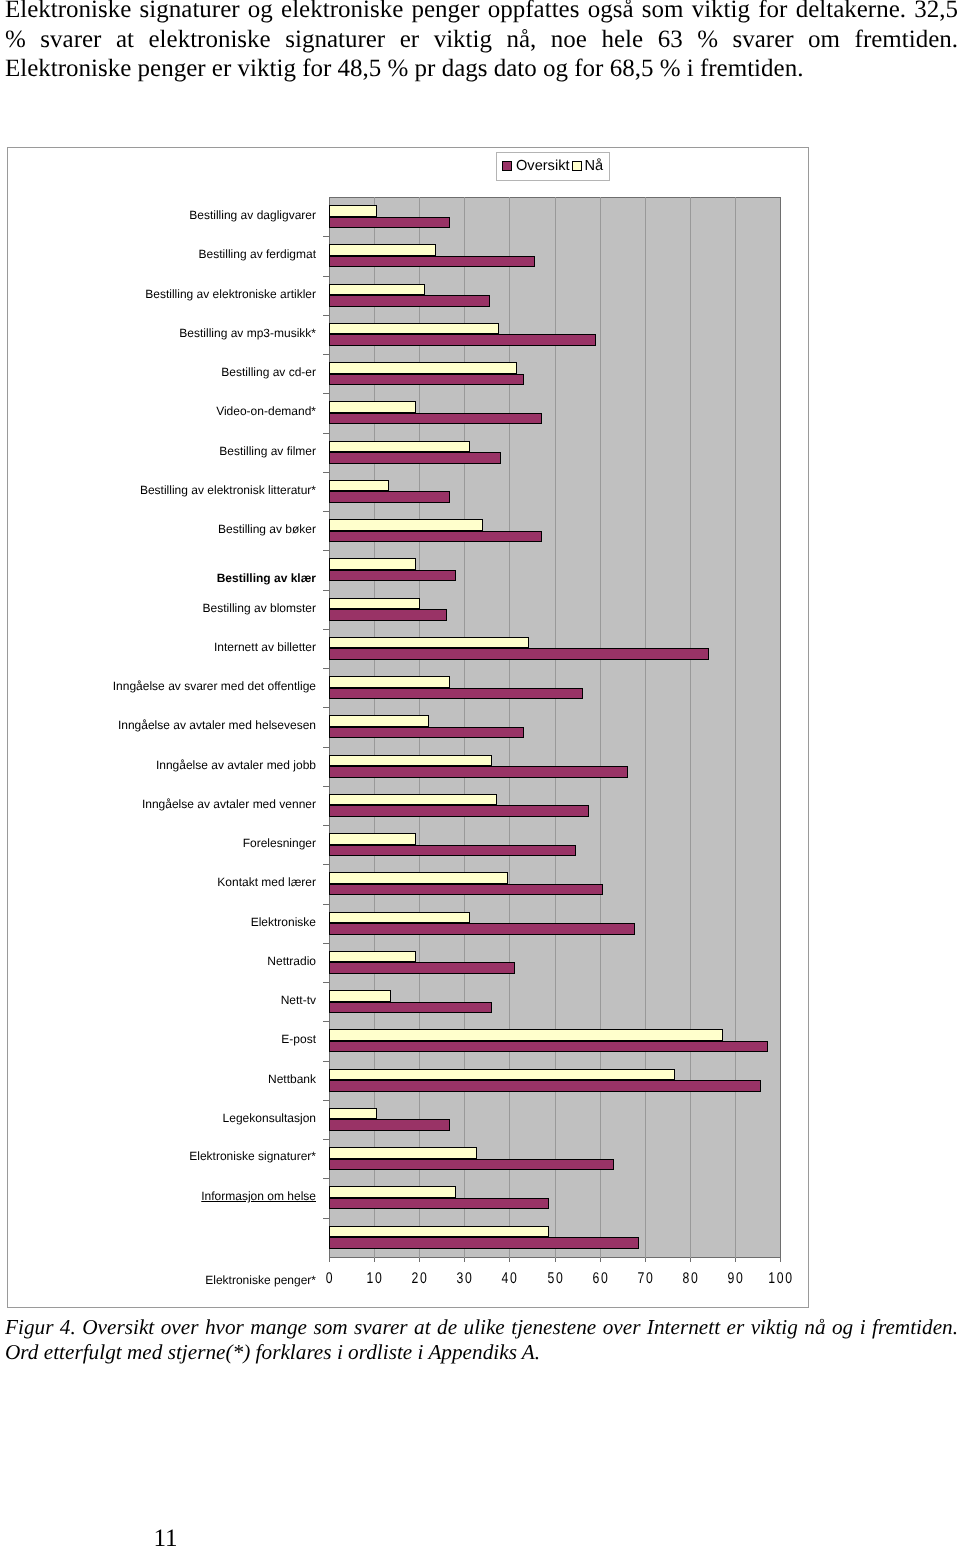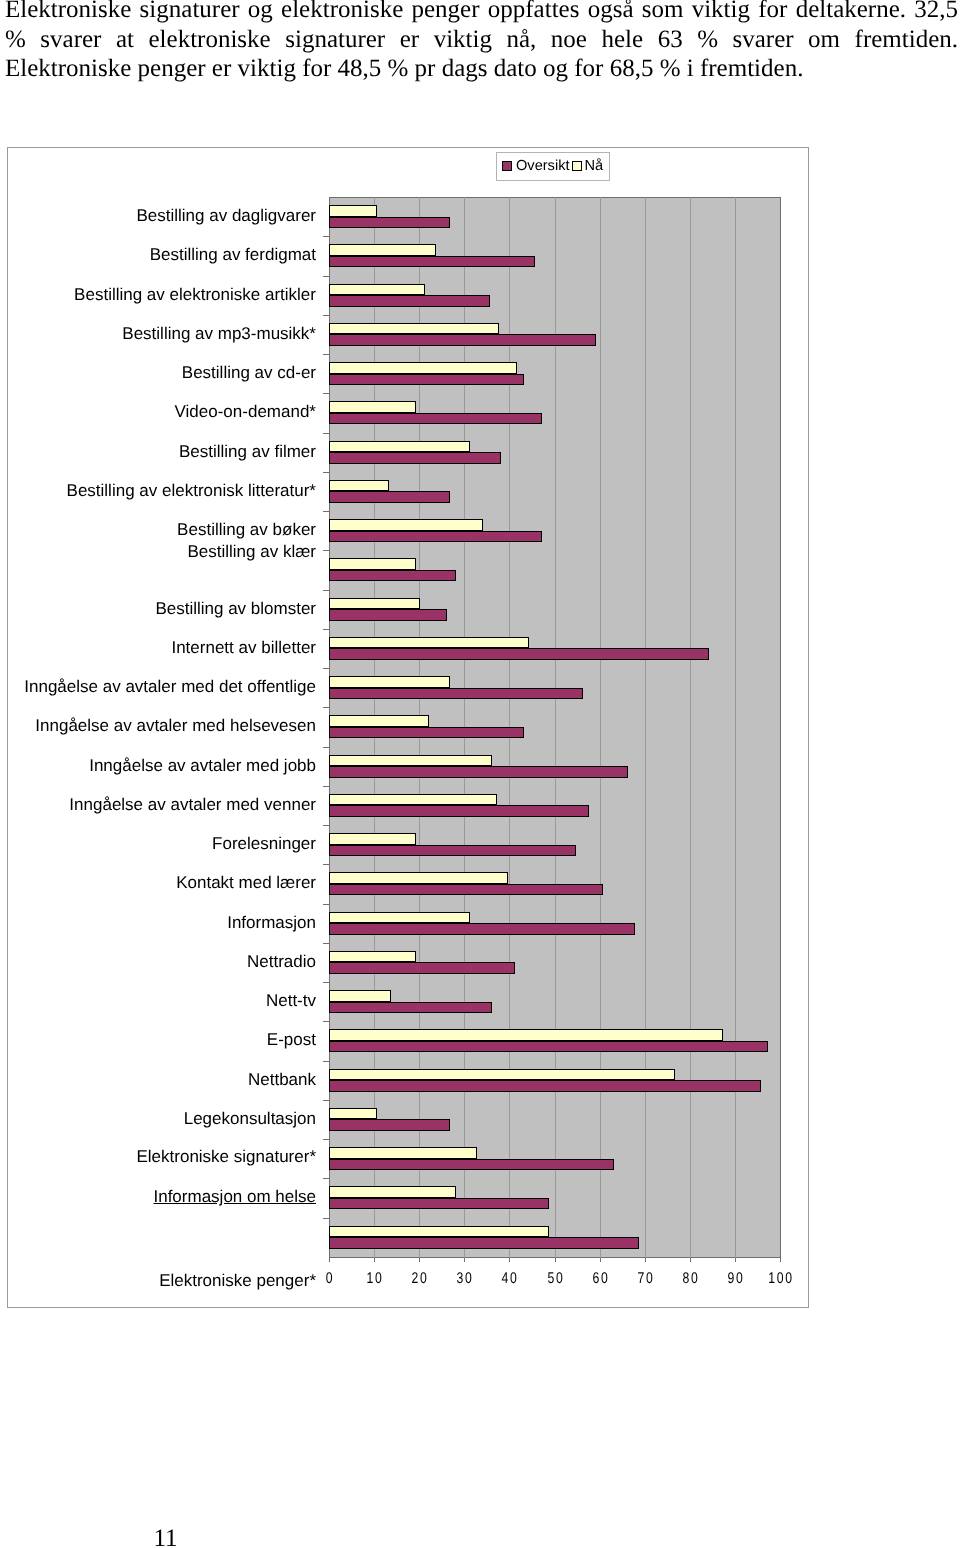--- a/index.html
+++ b/index.html
@@ -32,21 +32,21 @@
   
   #plot{position:absolute;left:329px;top:197px;width:452px;height:1061px;
     background:#c0c0c0;box-shadow:inset 0 0 0 1px #6e6e6e;}
   .vgrid{position:absolute;top:0;bottom:0;width:1px;background:#999999;}
 
   .bar{position:absolute;border:1px solid #000;box-sizing:border-box;}
   .bar.na{background:#ffffcc;}
   .bar.fremtid{background:#993366;}
 
   .catlabel{position:absolute;right:644px;text-align:right;white-space:nowrap;
-    font-family:"Liberation Sans",sans-serif;font-size:17px;color:#000;line-height:19px;}
+    font-family:"Liberation Sans",sans-serif;font-size:12px;color:#000;line-height:19px;}
 
   .tick{position:absolute;width:1px;height:4px;background:#6e6e6e;}
   .ytick{position:absolute;height:1px;width:6px;background:#6e6e6e;}
   .xlab{position:absolute;font-family:"Liberation Sans",sans-serif;font-size:15.5px;
         color:#000;text-align:center;line-height:19px;
         letter-spacing:2.08px;transform:scaleX(0.79) translateX(1.3px);transform-origin:50% 50%;}
 
   
   #caption{position:absolute;left:5px;top:1314.5px;width:953px;
     font-family:"Liberation Serif",serif;font-style:italic;font-size:21.25px;line-height:25.6px;
@@ -148,39 +148,39 @@
       <div class="catlabel" style="top: 363.133px;">Bestilling av cd-er</div>
       <div class="ytick" style="left: 323px; top: 354px;"></div>
       <div class="catlabel" style="top: 402.385px;">Video-on-demand*</div>
       <div class="ytick" style="left: 323px; top: 393px;"></div>
       <div class="catlabel" style="top: 441.637px;">Bestilling av filmer</div>
       <div class="ytick" style="left: 323px; top: 433px;"></div>
       <div class="catlabel" style="top: 480.889px;">Bestilling av elektronisk litteratur*</div>
       <div class="ytick" style="left: 323px; top: 472px;"></div>
       <div class="catlabel" style="top: 520.141px;">Bestilling av bøker</div>
       <div class="ytick" style="left: 323px; top: 511px;"></div>
-      <div class="catlabel" style="top: 542px;">Bestilling av klær</div>
+      <div class="catlabel" style="top: 569px; font-weight: bold;">Bestilling av klær</div>
       <div class="ytick" style="left: 323px; top: 550px;"></div>
       <div class="catlabel" style="top: 598.644px;">Bestilling av blomster</div>
       <div class="ytick" style="left: 323px; top: 590px;"></div>
       <div class="catlabel" style="top: 637.896px;">Internett av billetter</div>
       <div class="ytick" style="left: 323px; top: 629px;"></div>
-      <div class="catlabel" style="top: 677.148px;">Inngåelse av avtaler med det offentlige</div>
+      <div class="catlabel" style="top: 677.148px;">Inngåelse av svarer med det offentlige</div>
       <div class="ytick" style="left: 323px; top: 668px;"></div>
       <div class="catlabel" style="top: 716.4px;">Inngåelse av avtaler med helsevesen</div>
       <div class="ytick" style="left: 323px; top: 707px;"></div>
       <div class="catlabel" style="top: 755.652px;">Inngåelse av avtaler med jobb</div>
       <div class="ytick" style="left: 323px; top: 747px;"></div>
       <div class="catlabel" style="top: 794.904px;">Inngåelse av avtaler med venner</div>
       <div class="ytick" style="left: 323px; top: 786px;"></div>
       <div class="catlabel" style="top: 834.156px;">Forelesninger</div>
       <div class="ytick" style="left: 323px; top: 825px;"></div>
       <div class="catlabel" style="top: 873.407px;">Kontakt med lærer</div>
       <div class="ytick" style="left: 323px; top: 864px;"></div>
-      <div class="catlabel" style="top: 912.659px;">Informasjon</div>
+      <div class="catlabel" style="top: 912.659px;">Elektroniske</div>
       <div class="ytick" style="left: 323px; top: 904px;"></div>
       <div class="catlabel" style="top: 951.911px;">Nettradio</div>
       <div class="ytick" style="left: 323px; top: 943px;"></div>
       <div class="catlabel" style="top: 991.163px;">Nett-tv</div>
       <div class="ytick" style="left: 323px; top: 982px;"></div>
       <div class="catlabel" style="top: 1030.41px;">E-post</div>
       <div class="ytick" style="left: 323px; top: 1021px;"></div>
       <div class="catlabel" style="top: 1069.67px;">Nettbank</div>
       <div class="ytick" style="left: 323px; top: 1061px;"></div>
       <div class="catlabel" style="top: 1108.92px;">Legekonsultasjon</div>
@@ -208,15 +208,18 @@
       <div class="tick" style="left: 644.84px; top: 1257.8px;"></div>
       <div class="xlab" style="left: 619.84px; width: 50px; top: 1268.8px;">70</div>
       <div class="tick" style="left: 689.96px; top: 1257.8px;"></div>
       <div class="xlab" style="left: 664.96px; width: 50px; top: 1268.8px;">80</div>
       <div class="tick" style="left: 735.08px; top: 1257.8px;"></div>
       <div class="xlab" style="left: 710.08px; width: 50px; top: 1268.8px;">90</div>
       <div class="tick" style="left: 780.2px; top: 1257.8px;"></div>
       <div class="xlab" style="left: 755.2px; width: 50px; top: 1268.8px;">100</div>
     </div>
 
+  <div id="caption">
+    <p>Figur 4. Oversikt over hvor mange som svarer at de ulike tjenestene over Internett er viktig nå og i fremtiden. Ord etterfulgt med stjerne(*) forklares i ordliste i Appendiks A.</p>
+  </div>
 
   <div id="pageno">11</div>
 </div>
 
 </body></html>

